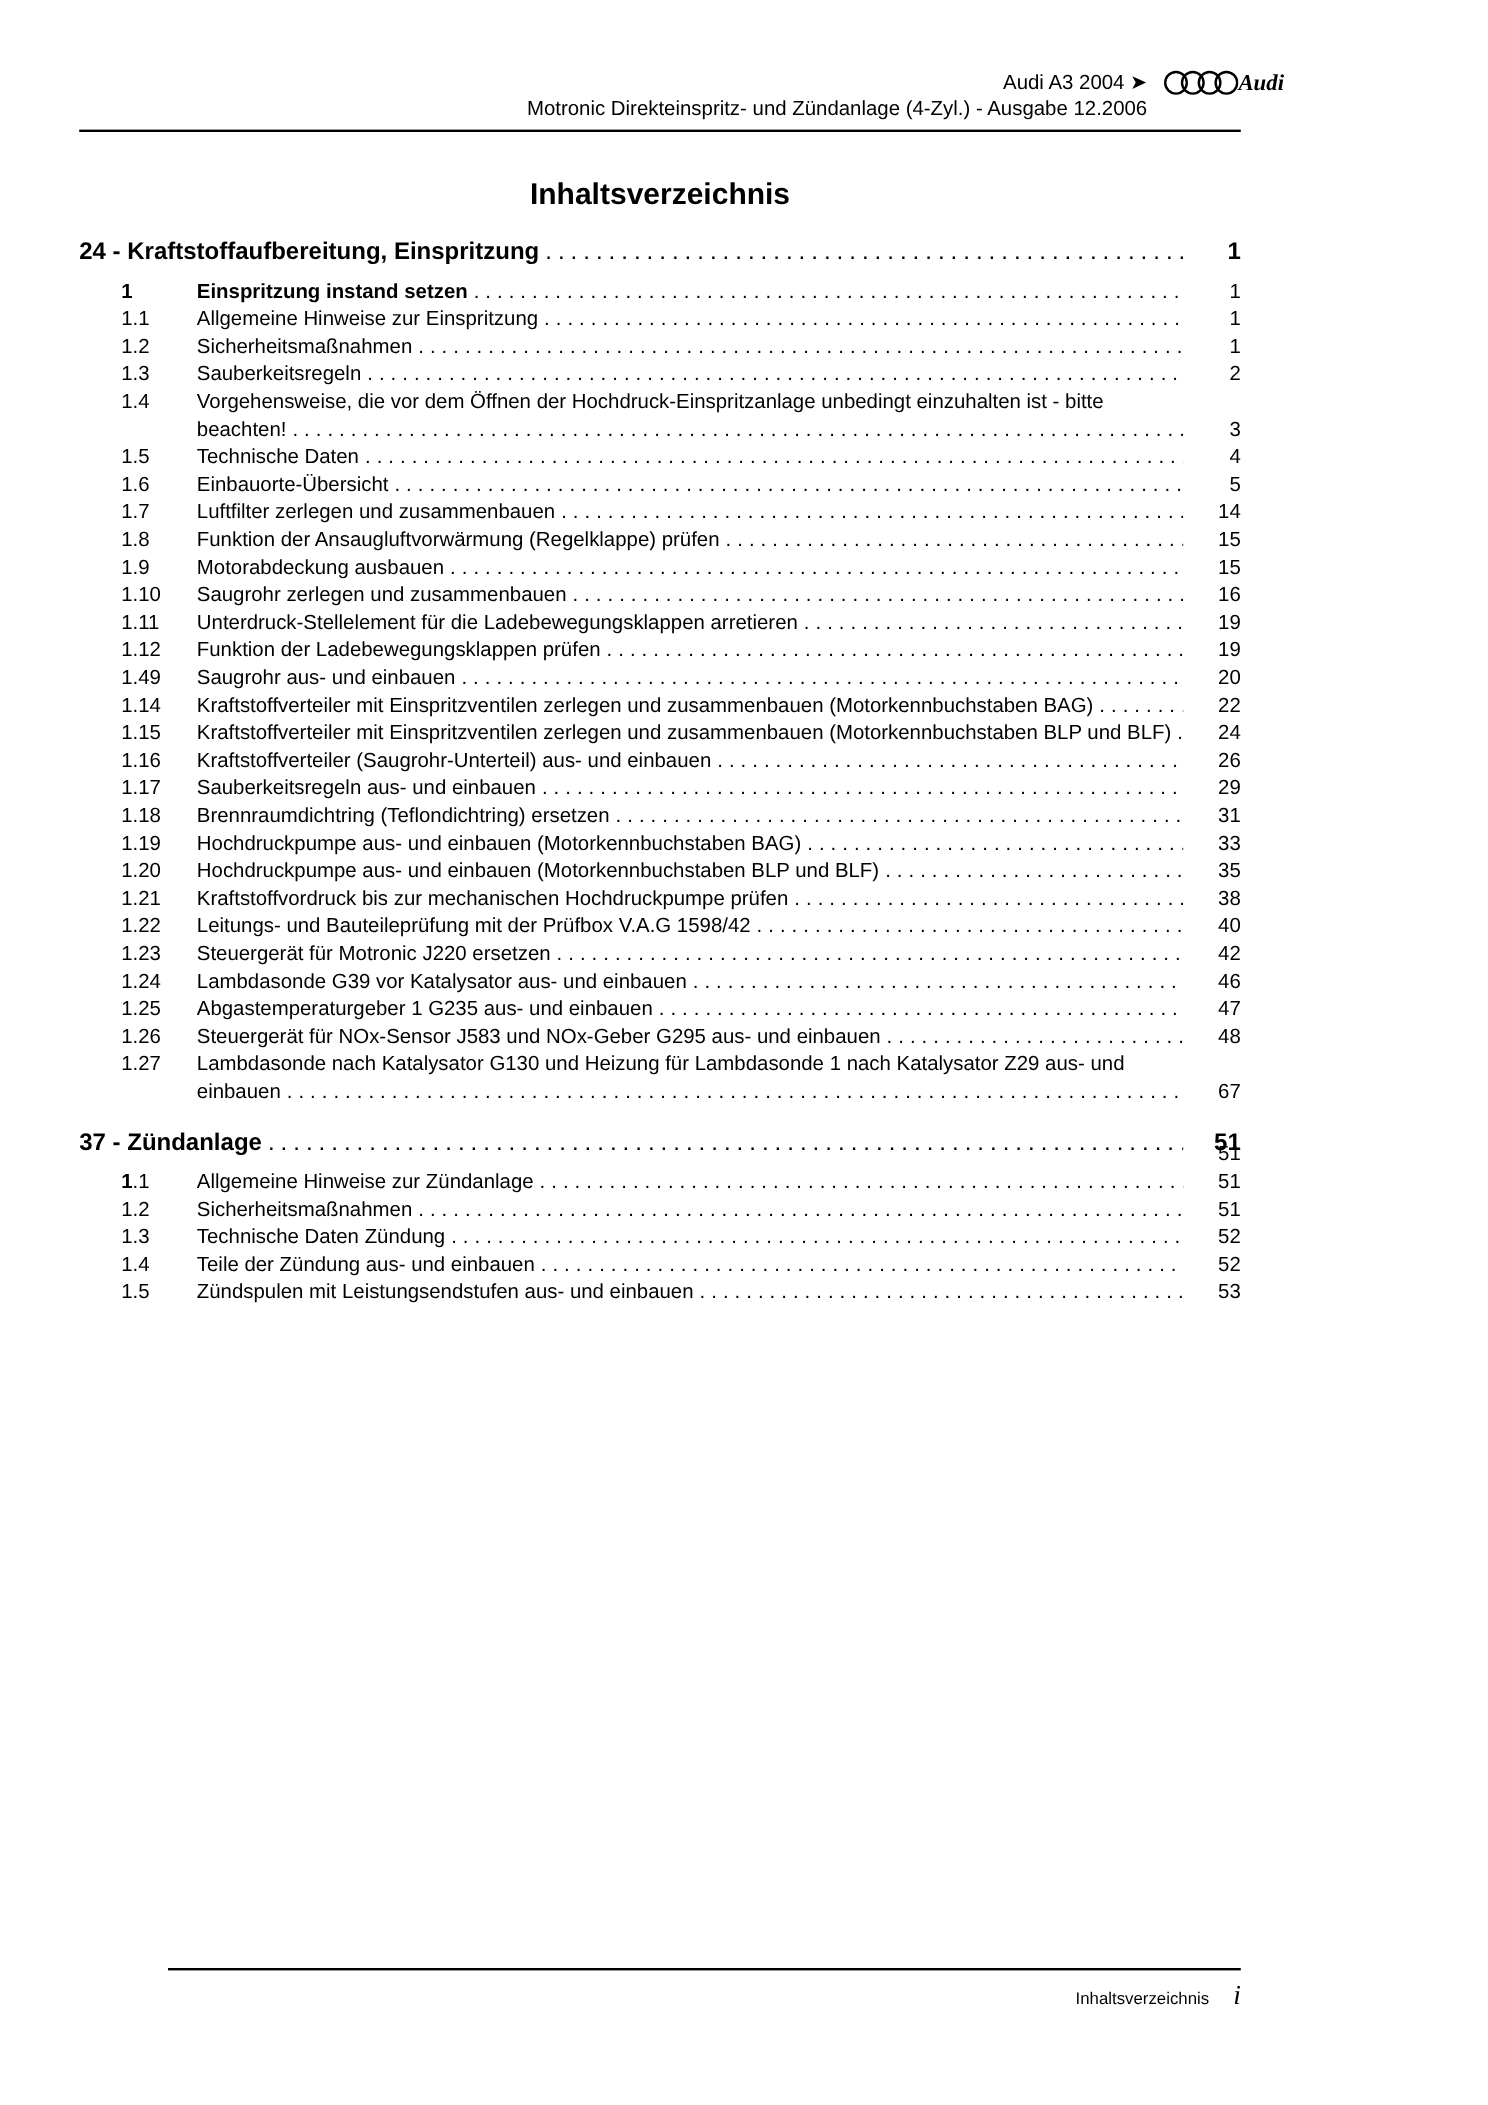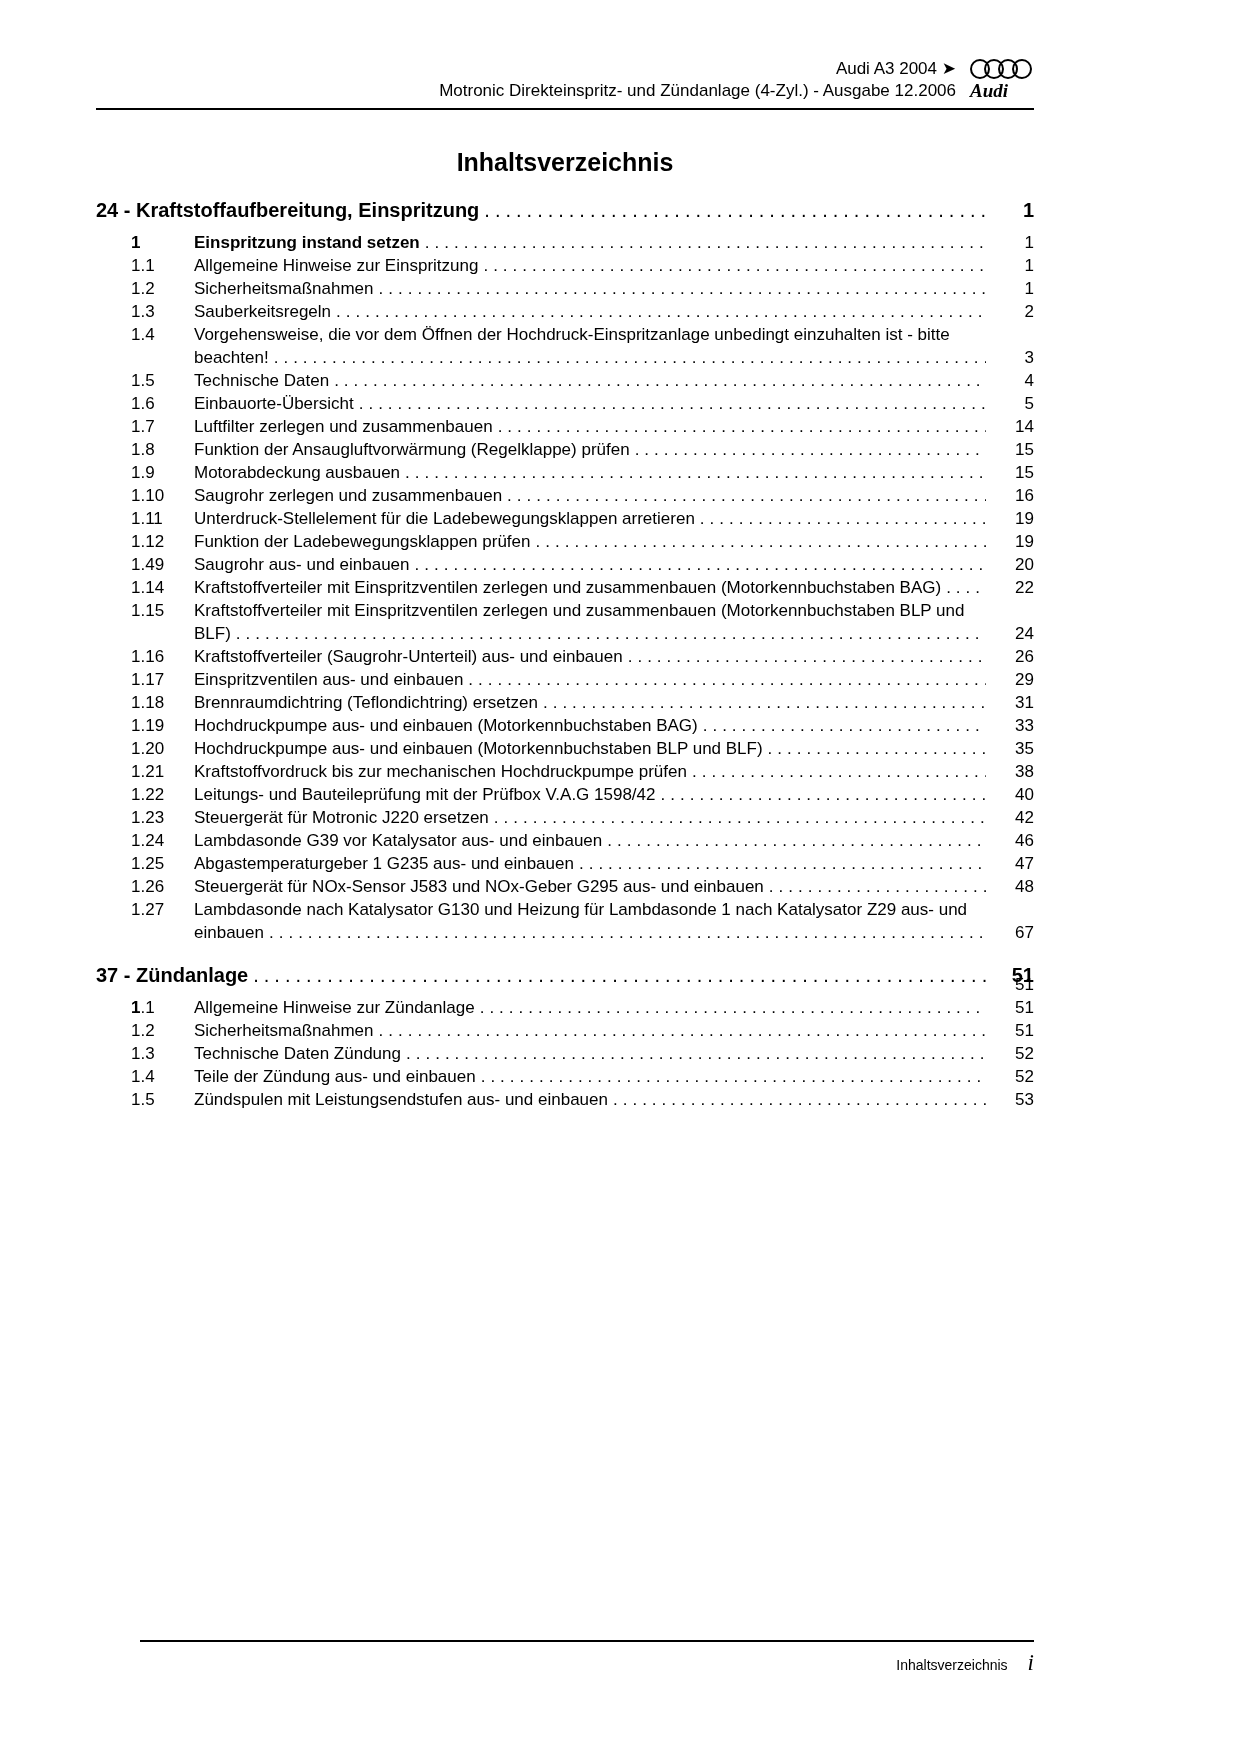--- a/index.html
+++ b/index.html
@@ -2,28 +2,28 @@
 <html><head>
 <meta charset="utf-8">
 <style>
   * { margin:0; padding:0; box-sizing:border-box; }
   html,body { background:#ffffff; }
   .sheet {
     position:relative;
     width:1240px; height:1754px;
     background:#ffffff; color:#000000;
     font-family:"Liberation Sans", sans-serif;
-    padding:58px 206px 0 96px;
+    padding:58px 206px 0 66px;
     overflow:hidden;
   }
 
   
   .header { display:flex; justify-content:flex-end; align-items:flex-start; gap:14px; }
   .header-text { text-align:right; font-size:17px; line-height:22px; white-space:nowrap; }
-  .header-brand { width:64px; display:flex; flex-direction:column; align-items:flex-start; }
+  .header-brand { width:64px; display:flex; flex-direction:row; align-items:flex-end; }
   .rings svg { display:block; }
   .brand-word {
     font-family:"Liberation Serif", serif;
     font-style:italic; font-weight:bold;
     font-size:19px; line-height:21px;
   }
   .rule { border-top:2px solid #000; }
   .header-rule { margin-top:6px; }
 
   
@@ -196,21 +196,21 @@
   </div>
 
   <div class="row section-row">
     <span class="num">1.16</span>
     <span class="entry"><span class="title">Kraftstoffverteiler (Saugrohr-Unterteil) aus- und einbauen</span><span class="dots"></span></span>
     <span class="pagenum">26</span>
   </div>
 
   <div class="row section-row">
     <span class="num">1.17</span>
-    <span class="entry"><span class="title">Einspritzventilen aus- und einbauen</span><span class="dots"></span></span>
+    <span class="entry"><span class="title">Sauberkeitsregeln aus- und einbauen</span><span class="dots"></span></span>
     <span class="pagenum">29</span>
   </div>
 
   <div class="row section-row">
     <span class="num">1.18</span>
     <span class="entry"><span class="title">Brennraumdichtring (Teflondichtring) ersetzen</span><span class="dots"></span></span>
     <span class="pagenum">31</span>
   </div>
 
   <div class="row section-row">

